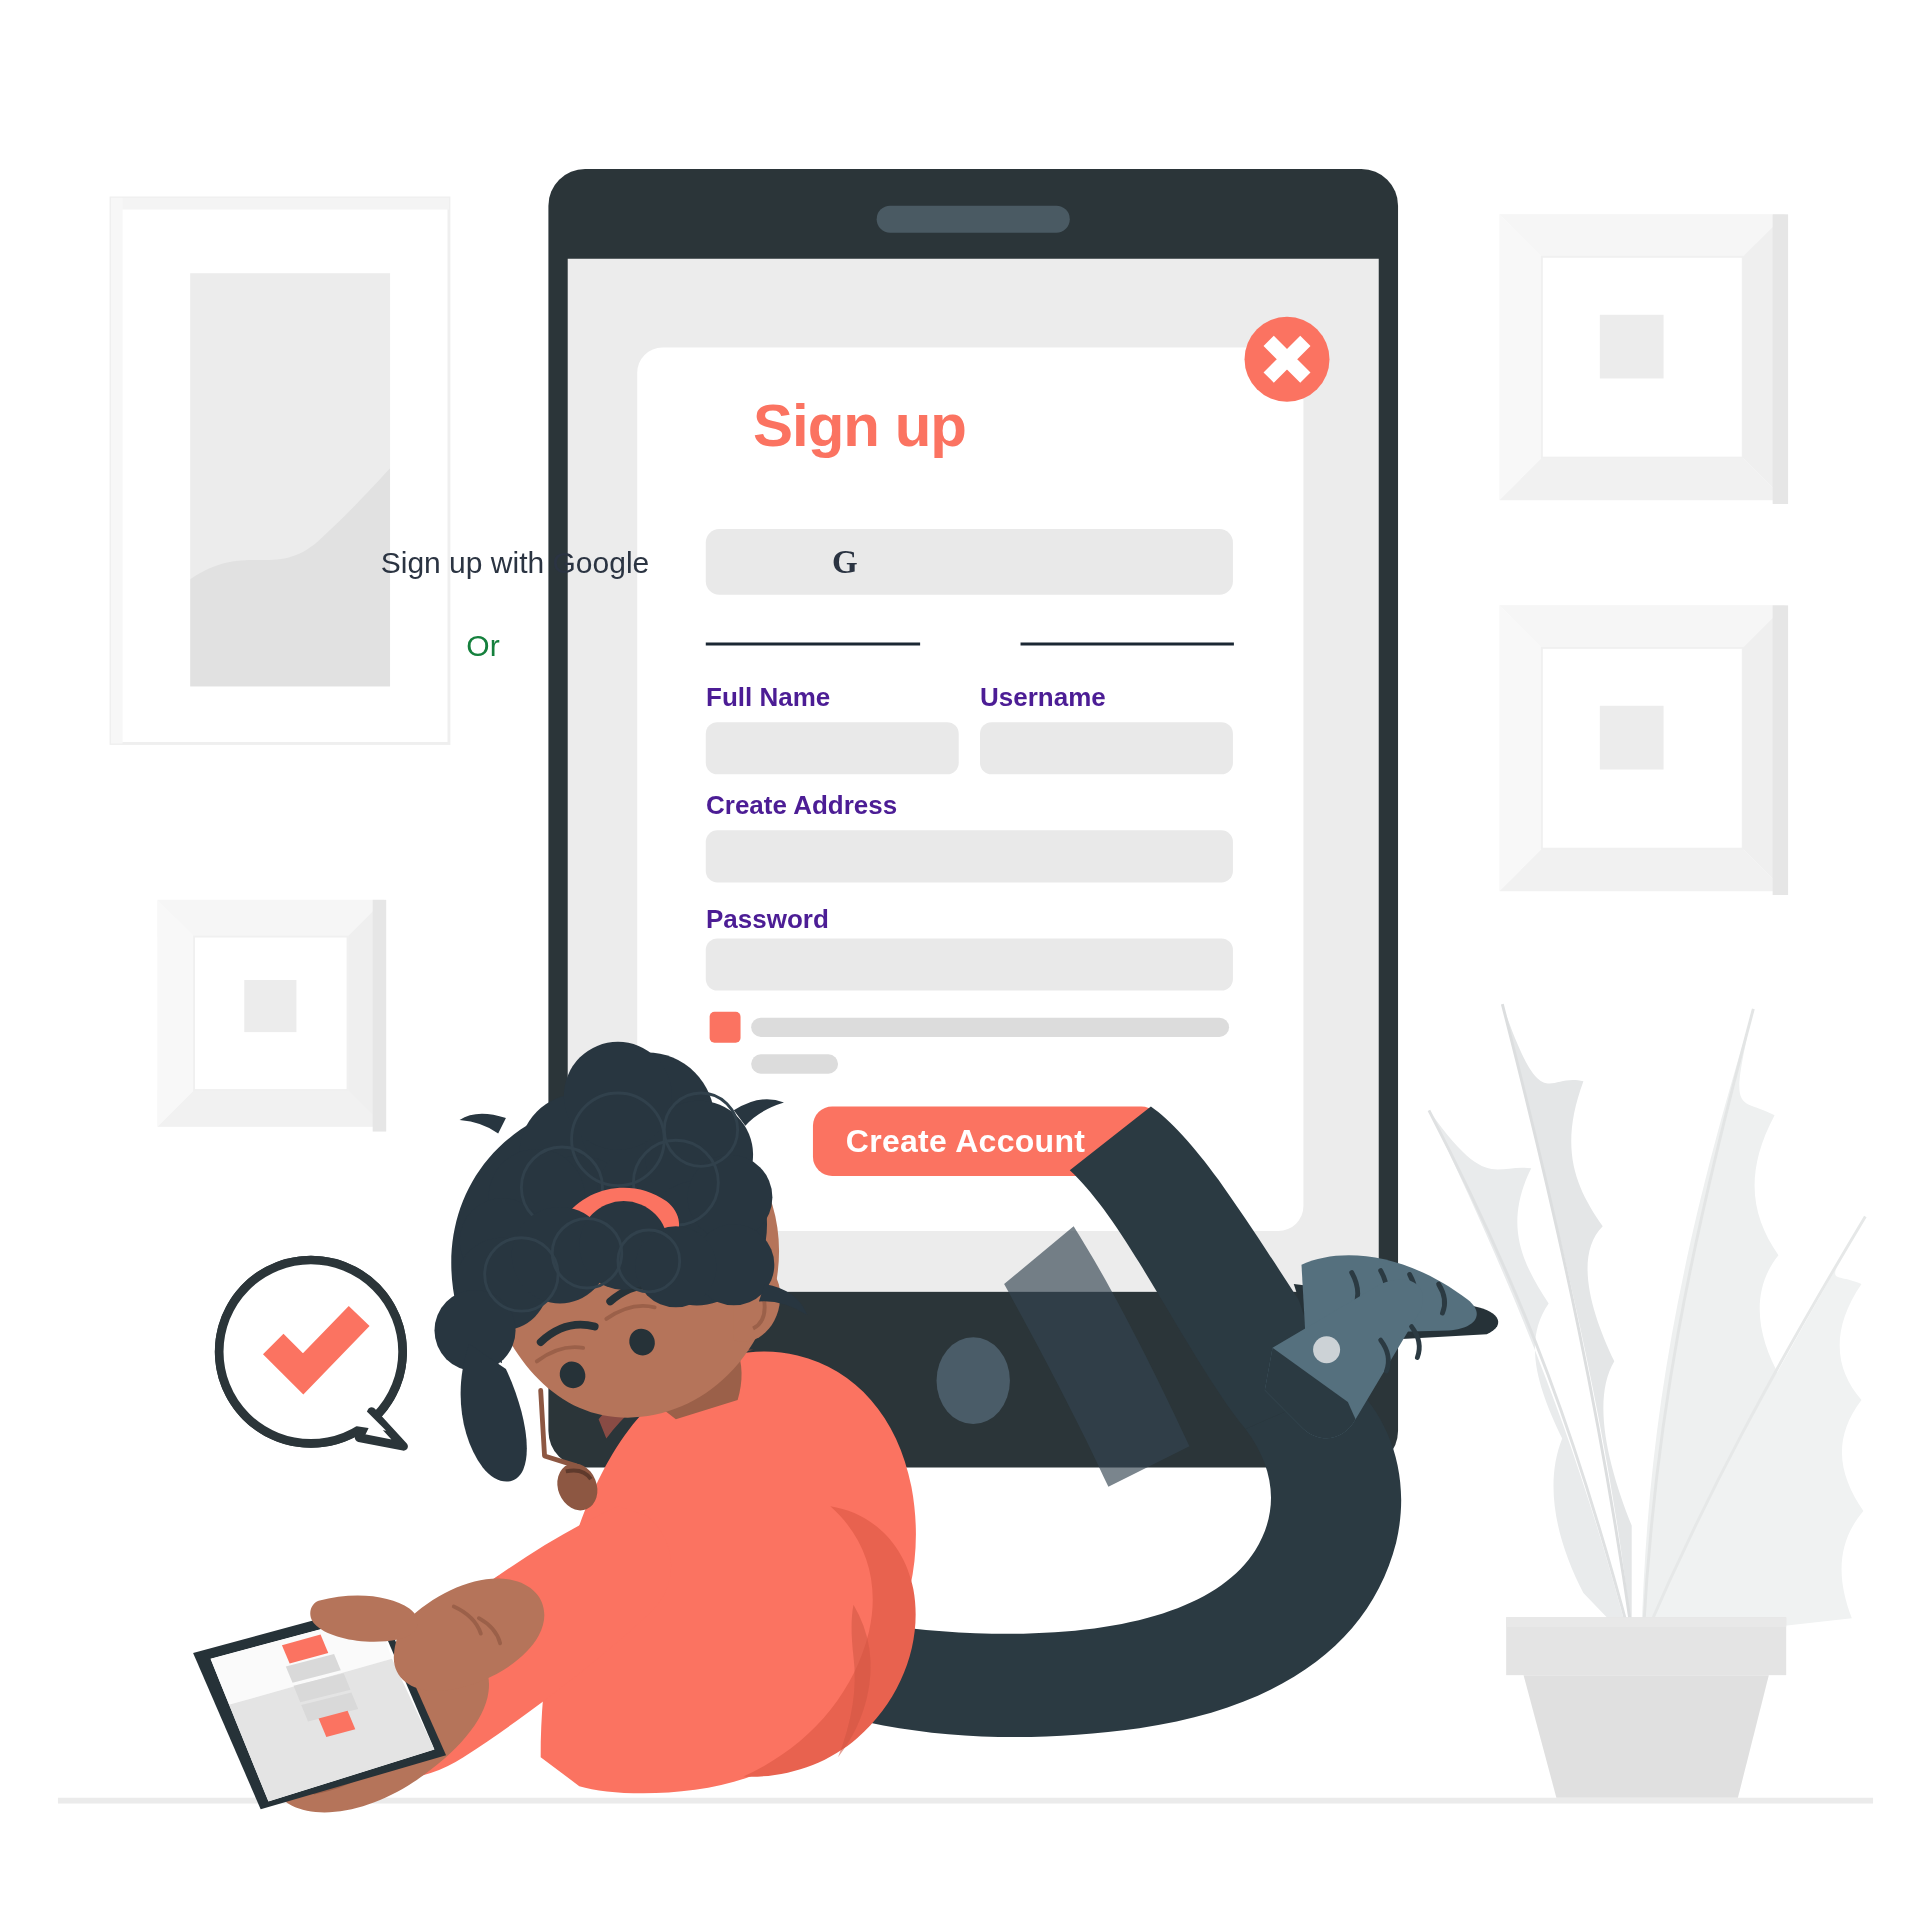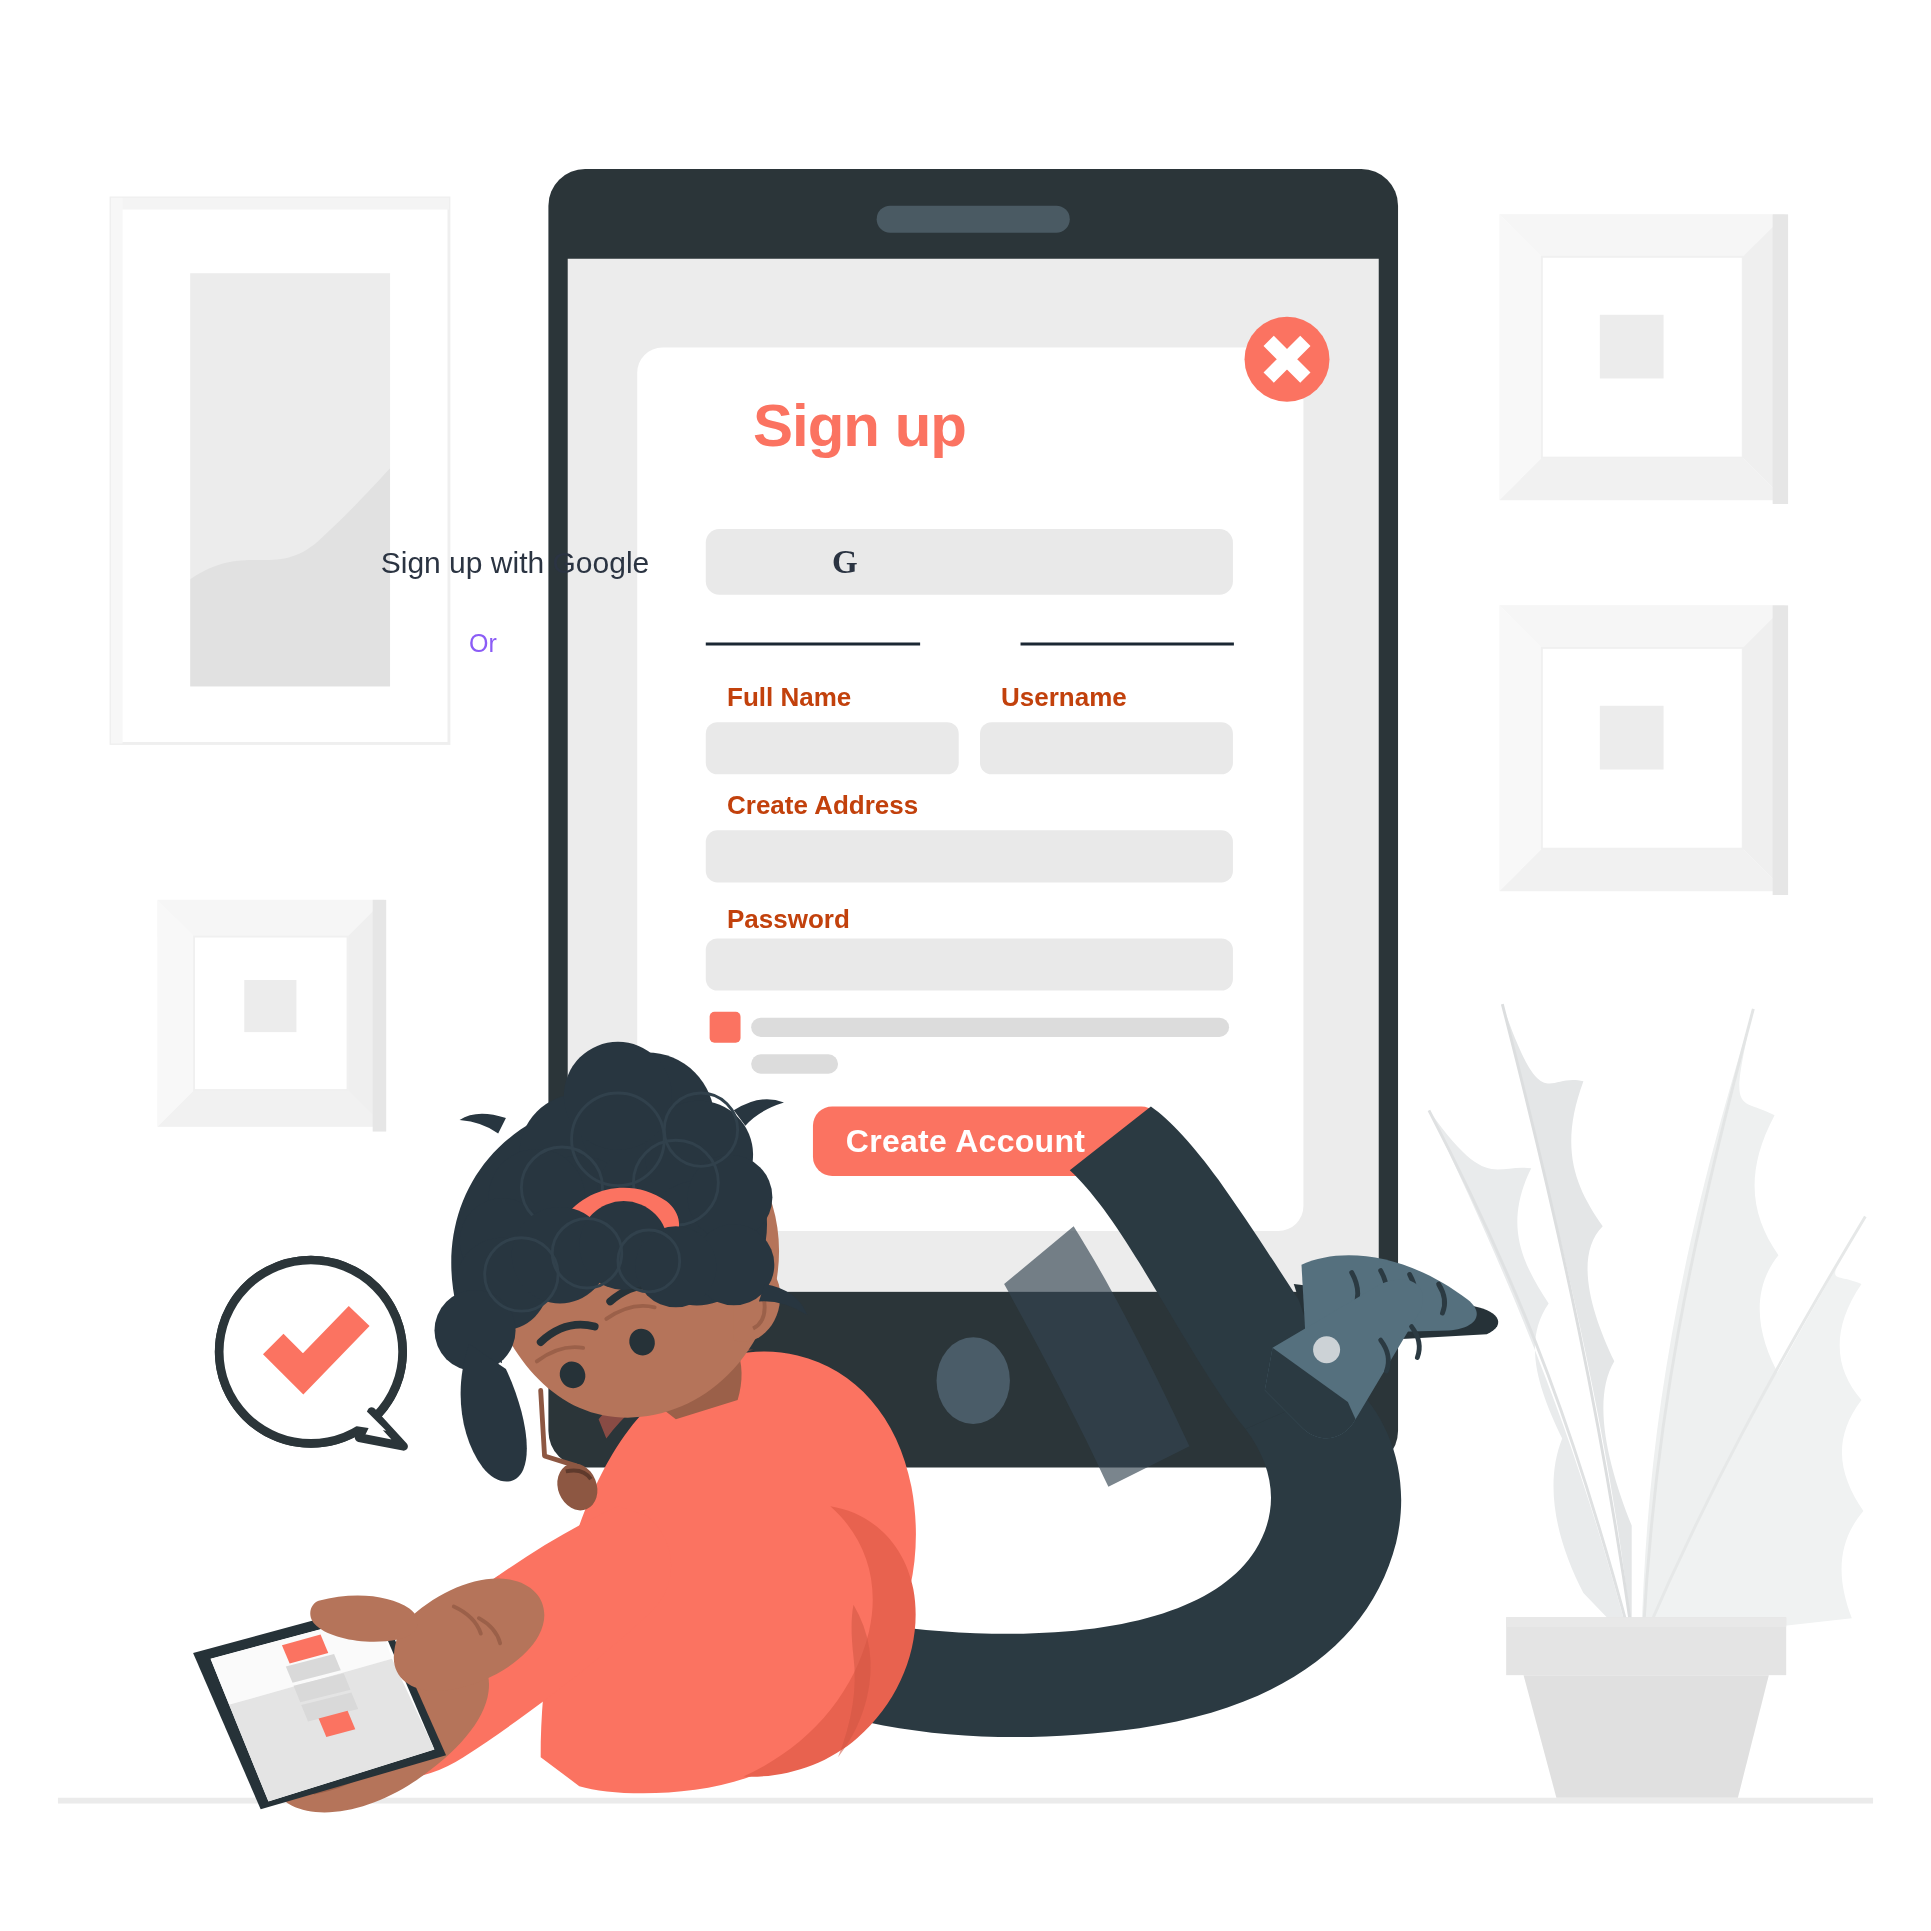--- a/index.html
+++ b/index.html
@@ -16,23 +16,23 @@
   #signup-title{
     left:0;top:391px;width:966px;text-align:right;
     font-size:60px;font-weight:bold;color:#fb7361;letter-spacing:-1px;
   }
   #google-label{
     left:0;top:546px;width:966px;text-align:center;
     font-size:30px;color:#2b3442;font-weight:400;padding-left:32px;
   }
   #or-label{
     left:0;top:629px;width:966px;text-align:center;
-    font-size:25px;color:#8b5cf6;
-  }
-  .field-label{font-size:26px;font-weight:bold;color:#c2410c;margin-left:21px;}
+    font-size:30px;color:#15803d;
+  }
+  .field-label{font-size:26px;font-weight:bold;color:#4c1d95;}
   #lbl-fullname{left:706px;top:682px;}
   #lbl-username{left:980px;top:682px;}
   #lbl-email{left:706px;top:790px;}
   #lbl-password{left:706px;top:904px;}
   #create-label{
     left:0;top:1123px;width:1931px;text-align:center;
     font-size:32px;font-weight:bold;color:#ffffff;letter-spacing:0.3px;
   }
   #google-g{
     left:832px;top:544px;font-size:33px;font-weight:bold;color:#2b3442;

